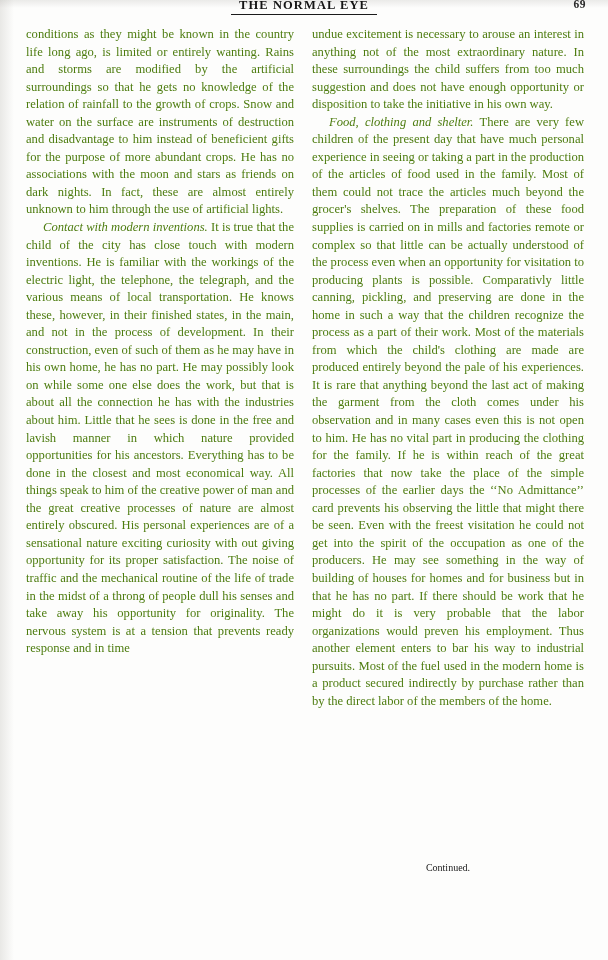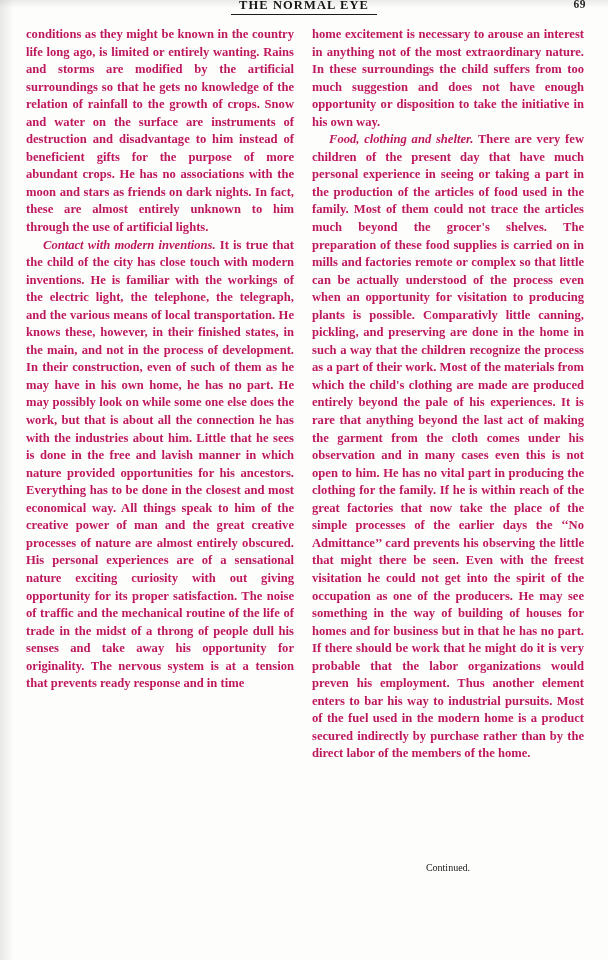--- a/index.html
+++ b/index.html
@@ -71,22 +71,21 @@
   }
 
   .col {
     position: absolute;
     top: 0;
     width: 268px;
     font-size: 12.6px;
     line-height: 17.55px;
     text-align: justify;
     text-justify: inter-word;
-    color: #be185d;
-    font-weight: bold;
+    color: #4d7c0f;
     -webkit-font-smoothing: none;
   }
 
   .col-left  { left: 26px; }
   .col-right { left: 312px; width: 272px; }
 
   .col p {
     margin: 0;
     text-align: justify;
   }
@@ -152,21 +151,21 @@
       <p>
         <span>conditions as they might be known in the country life long ago, is limited or entirely wanting. Rains and storms are modified by the artificial surroundings so that he gets no knowledge of the relation of rainfall to the growth of crops. Snow and water on the surface are instruments of destruction and disadvantage to him instead of beneficient gifts for the purpose of more abundant crops. He has no associations with the moon and stars as friends on dark nights. In fact, these are almost entirely unknown to him through the use of artificial lights.</span>
       </p>
       <p class="indent">
         <span class="runin">Contact with modern inventions.</span><span> It is true that the child of the city has close touch with modern inventions. He is familiar with the workings of the electric light, the telephone, the telegraph, and the various means of local transportation. He knows these, however, in their finished states, in the main, and not in the process of development. In their construction, even of such of them as he may have in his own home, he has no part. He may possibly look on while some one else does the work, but that is about all the connection he has with the industries about him. Little that he sees is done in the free and lavish manner in which nature provided opportunities for his ancestors. Everything has to be done in the closest and most economical way. All things speak to him of the creative power of man and the great creative processes of nature are almost entirely obscured. His personal experiences are of a sensational nature exciting curiosity with out giving opportunity for its proper satisfaction. The noise of traffic and the mechanical routine of the life of trade in the midst of a throng of people dull his senses and take away his opportunity for originality. The nervous system is at a tension that prevents ready response and in time</span>
       </p>
     </div>
 
     <div class="col col-right">
       <p>
-        <span>home excitement is necessary to arouse an interest in anything not of the most extraordinary nature. In these surroundings the child suffers from too much suggestion and does not have enough opportunity or disposition to take the initiative in his own way.</span>
+        <span>undue excitement is necessary to arouse an interest in anything not of the most extraordinary nature. In these surroundings the child suffers from too much suggestion and does not have enough opportunity or disposition to take the initiative in his own way.</span>
       </p>
       <p class="indent">
         <span class="runin">Food, clothing and shelter.</span><span> There are very few children of the present day that have much personal experience in seeing or taking a part in the production of the articles of food used in the family. Most of them could not trace the articles much beyond the grocer's shelves. The preparation of these food supplies is carried on in mills and factories remote or complex so that little can be actually understood of the process even when an opportunity for visitation to producing plants is possible. Comparativly little canning, pickling, and preserving are done in the home in such a way that the children recognize the process as a part of their work. Most of the materials from which the child's clothing are made are produced entirely beyond the pale of his experiences. It is rare that anything beyond the last act of making the garment from the cloth comes under his observation and in many cases even this is not open to him. He has no vital part in producing the clothing for the family. If he is within reach of the great factories that now take the place of the simple processes of the earlier days the ‘‘No Admittance’’ card prevents his observing the little that might there be seen. Even with the freest visitation he could not get into the spirit of the occupation as one of the producers. He may see something in the way of building of houses for homes and for business but in that he has no part. If there should be work that he might do it is very probable that the labor organizations would preven his employment. Thus another element enters to bar his way to industrial pursuits. Most of the fuel used in the modern home is a product secured indirectly by purchase rather than by the direct labor of the members of the home.</span>
       </p>
     </div>
 
   </div>
 
   <div class="continued">Continued.</div>
 

